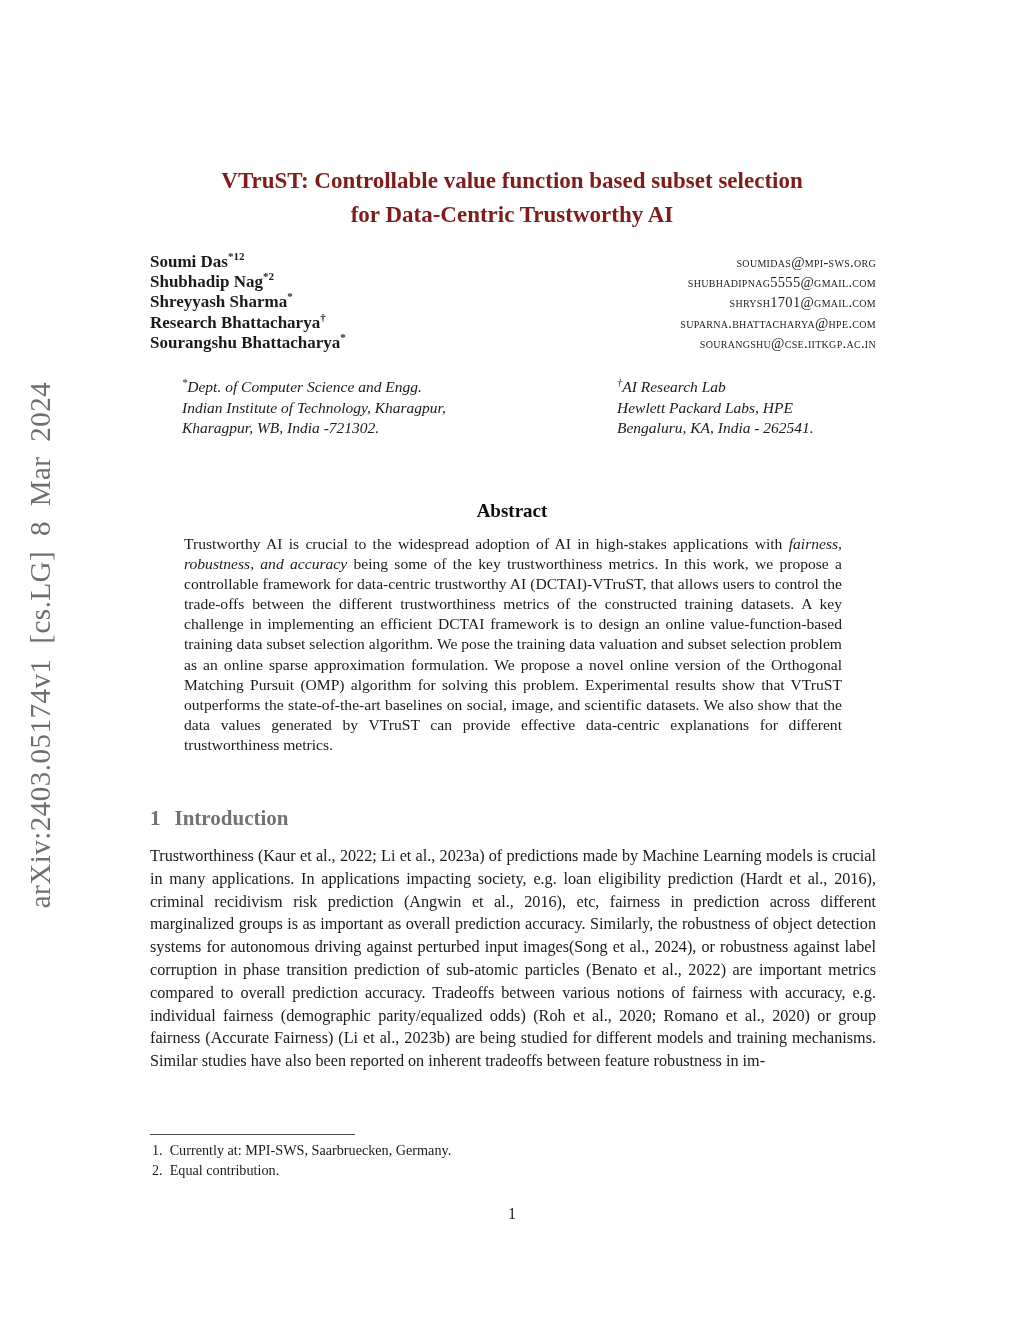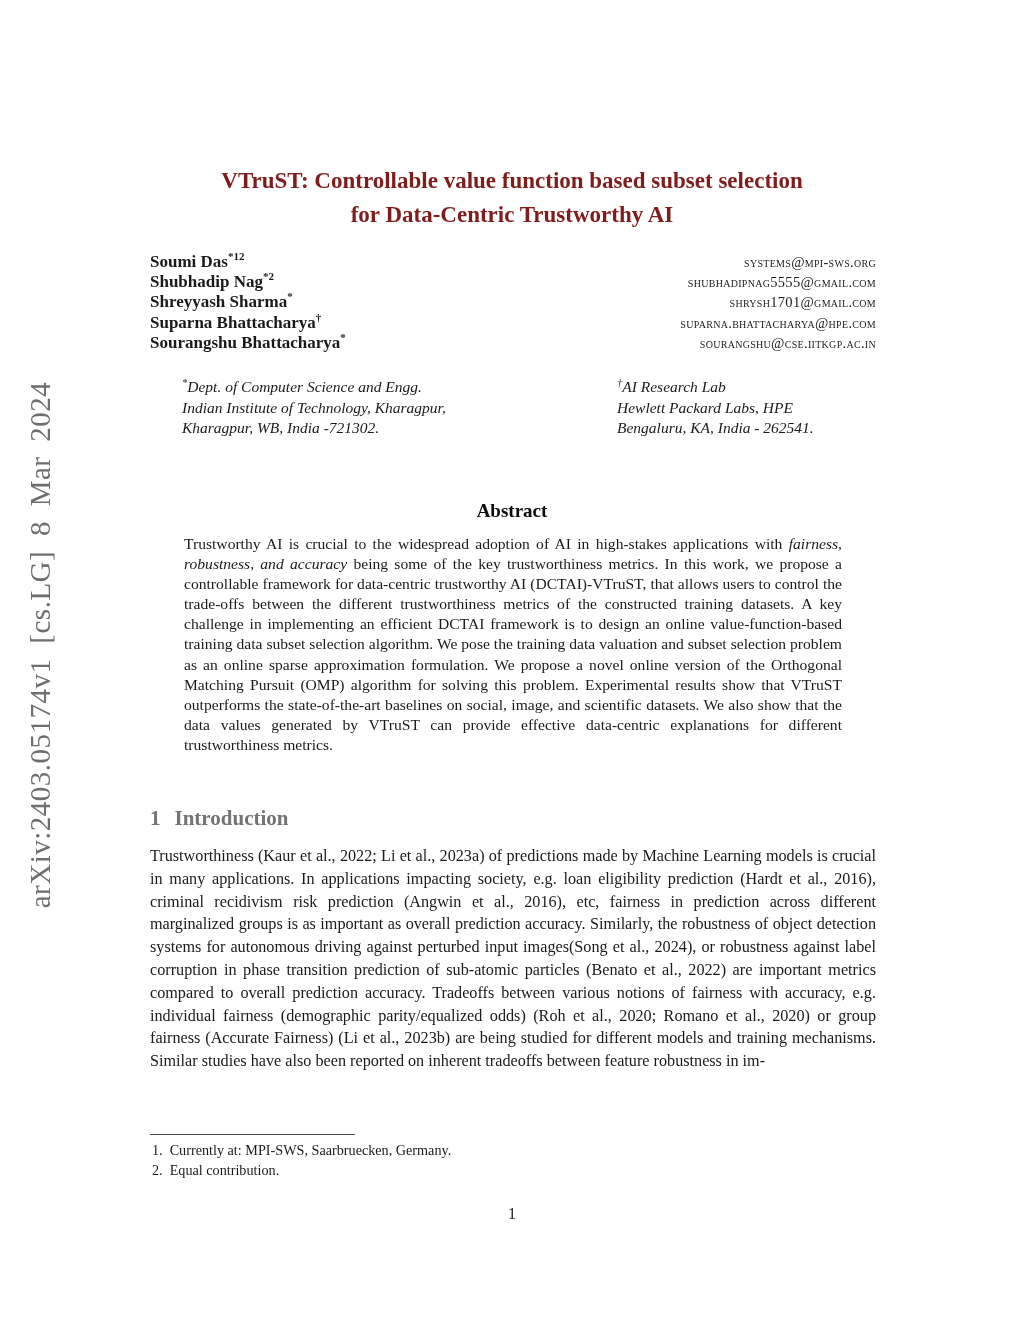--- a/index.html
+++ b/index.html
@@ -90,32 +90,32 @@
 <div class="watermark">arXiv:2403.05174v1 [cs.LG] 8 Mar 2024</div>
 
 <div class="title-block">
   <div>VTruST: Controllable value function based subset selection</div>
   <div>for Data-Centric Trustworthy AI</div>
 </div>
 
 <div class="authors-block">
   <div class="author-row">
     <span class="author-name"><span>Soumi Das</span><sup>*12</sup></span>
-    <span class="author-email">systems@mpi-sws.org</span>
+    <span class="author-email">soumidas@mpi-sws.org</span>
   </div>
   <div class="author-row">
     <span class="author-name"><span>Shubhadip Nag</span><sup>*2</sup></span>
     <span class="author-email">shubhadipnag5555@gmail.com</span>
   </div>
   <div class="author-row">
     <span class="author-name"><span>Shreyyash Sharma</span><sup>*</sup></span>
     <span class="author-email">shrysh1701@gmail.com</span>
   </div>
   <div class="author-row">
-    <span class="author-name"><span>Suparna Bhattacharya</span><sup>†</sup></span>
+    <span class="author-name"><span>Research Bhattacharya</span><sup>†</sup></span>
     <span class="author-email">suparna.bhattacharya@hpe.com</span>
   </div>
   <div class="author-row">
     <span class="author-name"><span>Sourangshu Bhattacharya</span><sup>*</sup></span>
     <span class="author-email">sourangshu@cse.iitkgp.ac.in</span>
   </div>
 </div>
 
 <div class="affiliations">
   <div class="affil-col-left">

